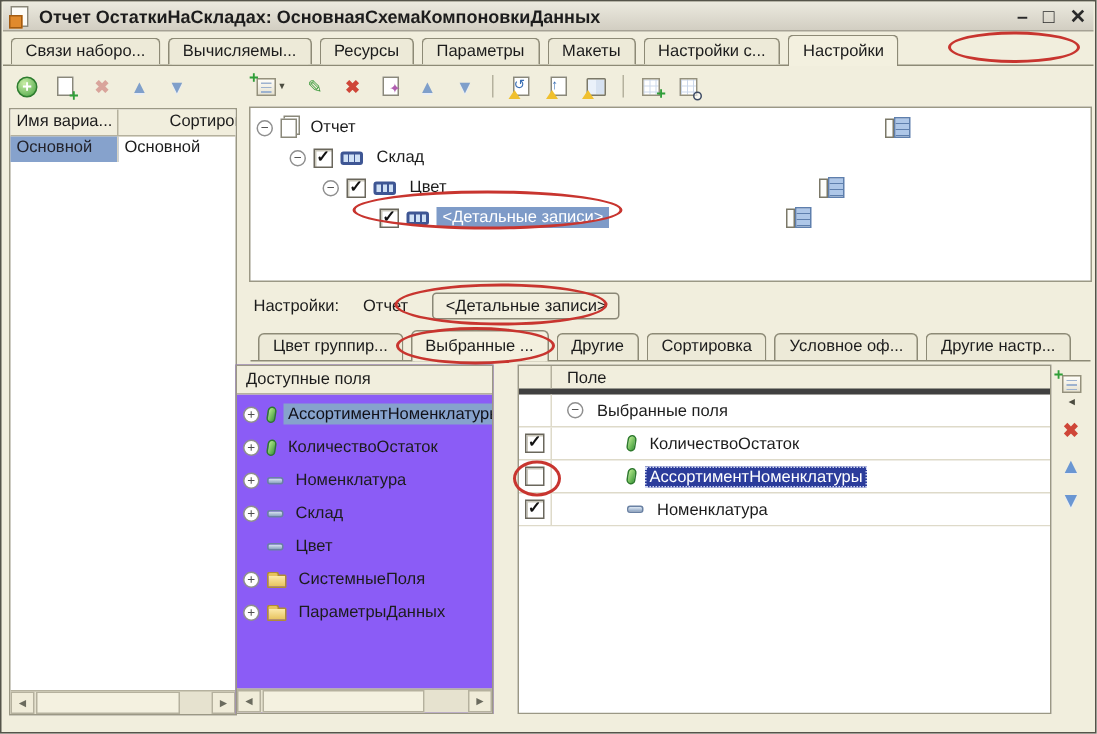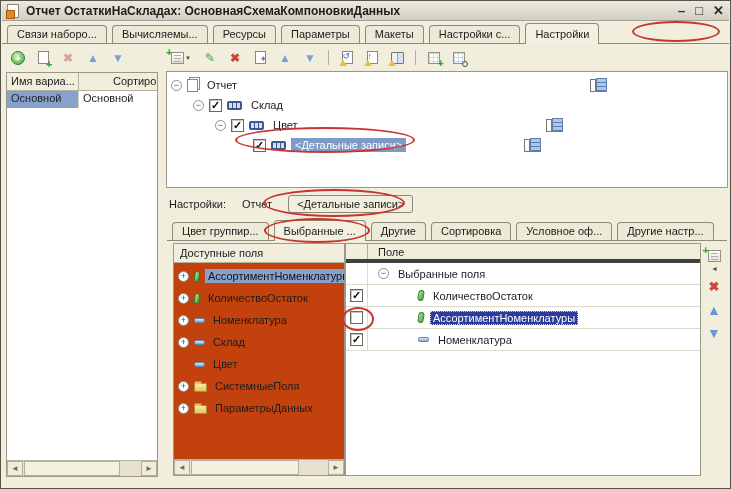--- a/index.html
+++ b/index.html
@@ -99,22 +99,22 @@
     border:1px solid #9b9885;padding-top:3px;}
   .trow{display:flex;align-items:center;gap:5px;height:20px;padding-left:4px;position:relative;}
   .tlabel{padding:1px 4px;white-space:nowrap;}
   .tlabel.sel{background:#7e9bc8;color:#fff;}
   
   .setbar{position:absolute;left:168px;top:191px;height:23px;display:flex;align-items:center;gap:10px;}
   .setbar .crumb{padding:1px 6px;}
   .setbar .crumb.current{border:1px solid #8a8776;border-radius:3px;background:#f1eedd;padding:2px 8px;}
   .tabstrip.sub{left:166px;top:215px;height:25px;right:3px;}
   
-  .avail{position:absolute;left:172px;top:242px;width:172px;bottom:12px;border:1px solid #9b9885;
-    background:#c2410c;display:flex;flex-direction:column;}
+  .avail{position:absolute;left:156px;top:242px;width:172px;bottom:12px;border:1px solid #9b9885;
+    background:#8b5cf6;display:flex;flex-direction:column;}
   .phead{height:19px;background:#f1eedd;border-bottom:1px solid #b5b19e;padding:3px 6px;flex:0 0 auto;white-space:nowrap;overflow:hidden;}
   .alist{flex:1;overflow:hidden;padding-top:2px;}
   .arow{display:flex;align-items:center;gap:5px;height:22px;padding-left:4px;}
   .alabel{white-space:nowrap;overflow:hidden;padding:1px 3px;}
   .alabel.sel{background:#86a2cc;color:#101018;flex:1;}
   .selbox{position:absolute;left:344px;top:242px;width:356px;bottom:12px;border:1px solid #9b9885;
     background:#fff;display:flex;flex-direction:column;}
   .srow{display:flex;align-items:stretch;height:22px;border-bottom:1px solid #dedac9;flex:0 0 auto;}
   .srow.head{height:19px;background:#f1eedd;border-bottom:4px solid #404040;}
   .cbcell{width:22px;border-right:1px solid #dedac9;display:flex;align-items:center;justify-content:center;flex:0 0 auto;}

